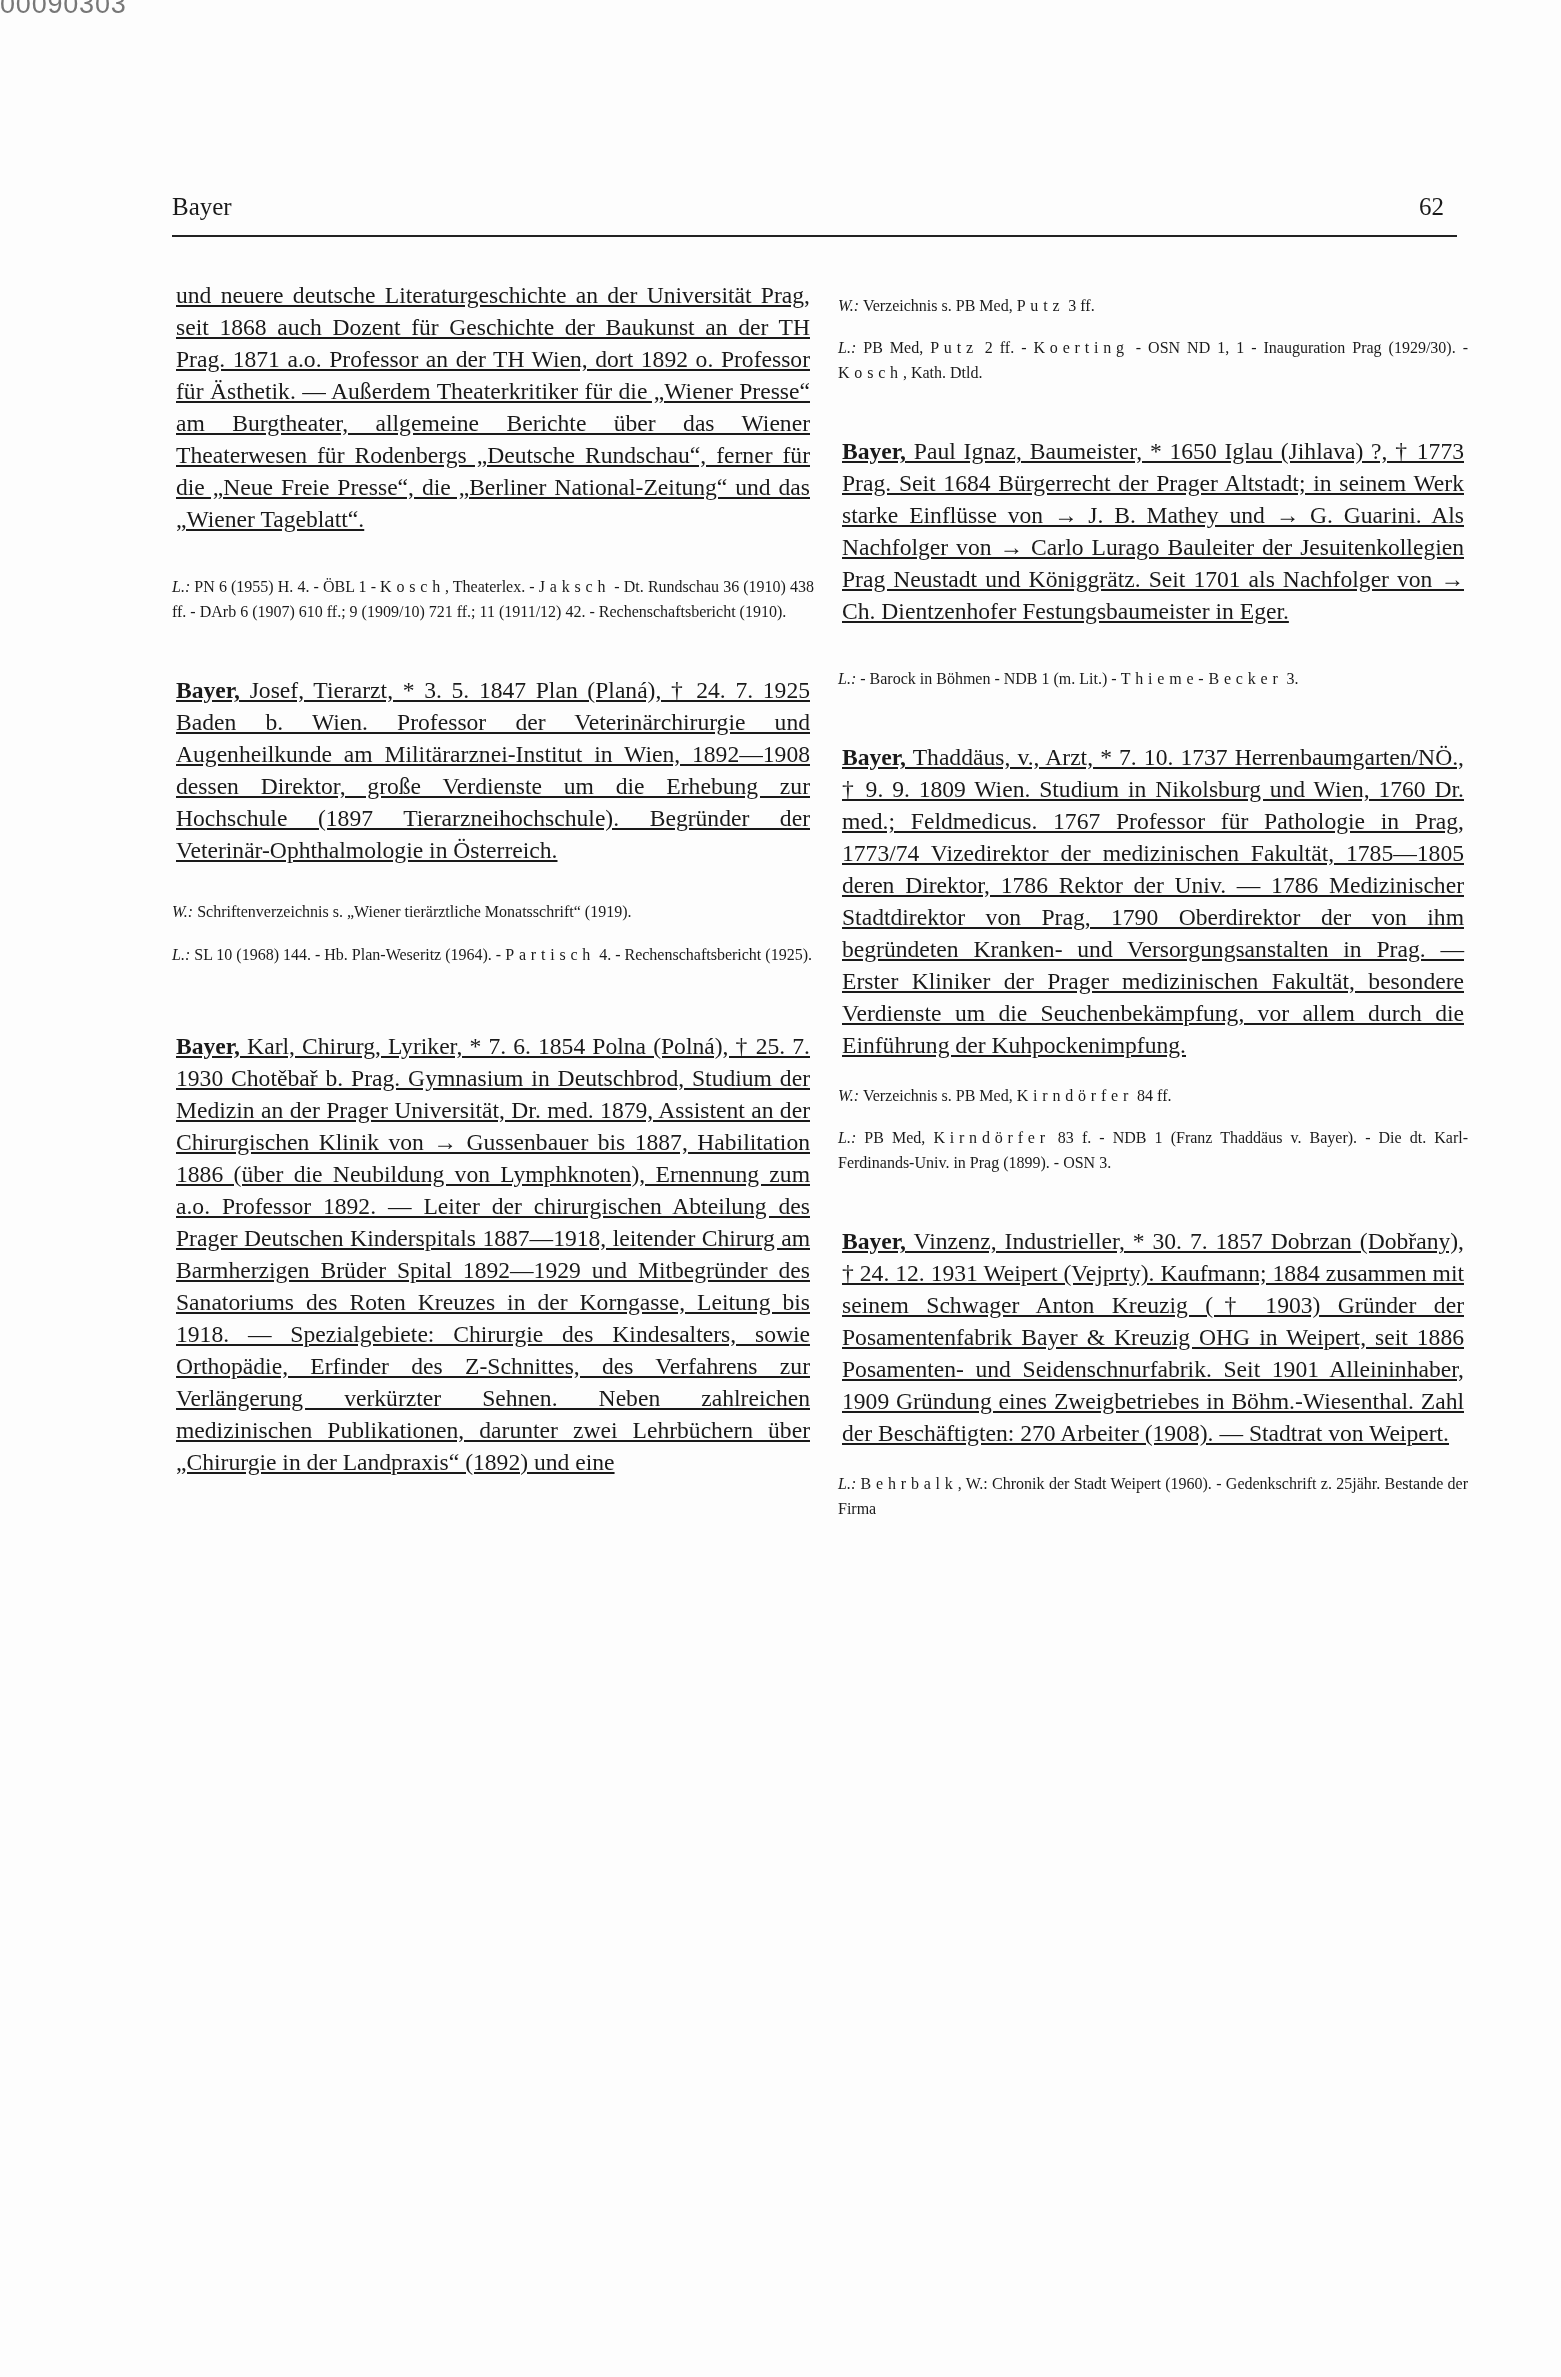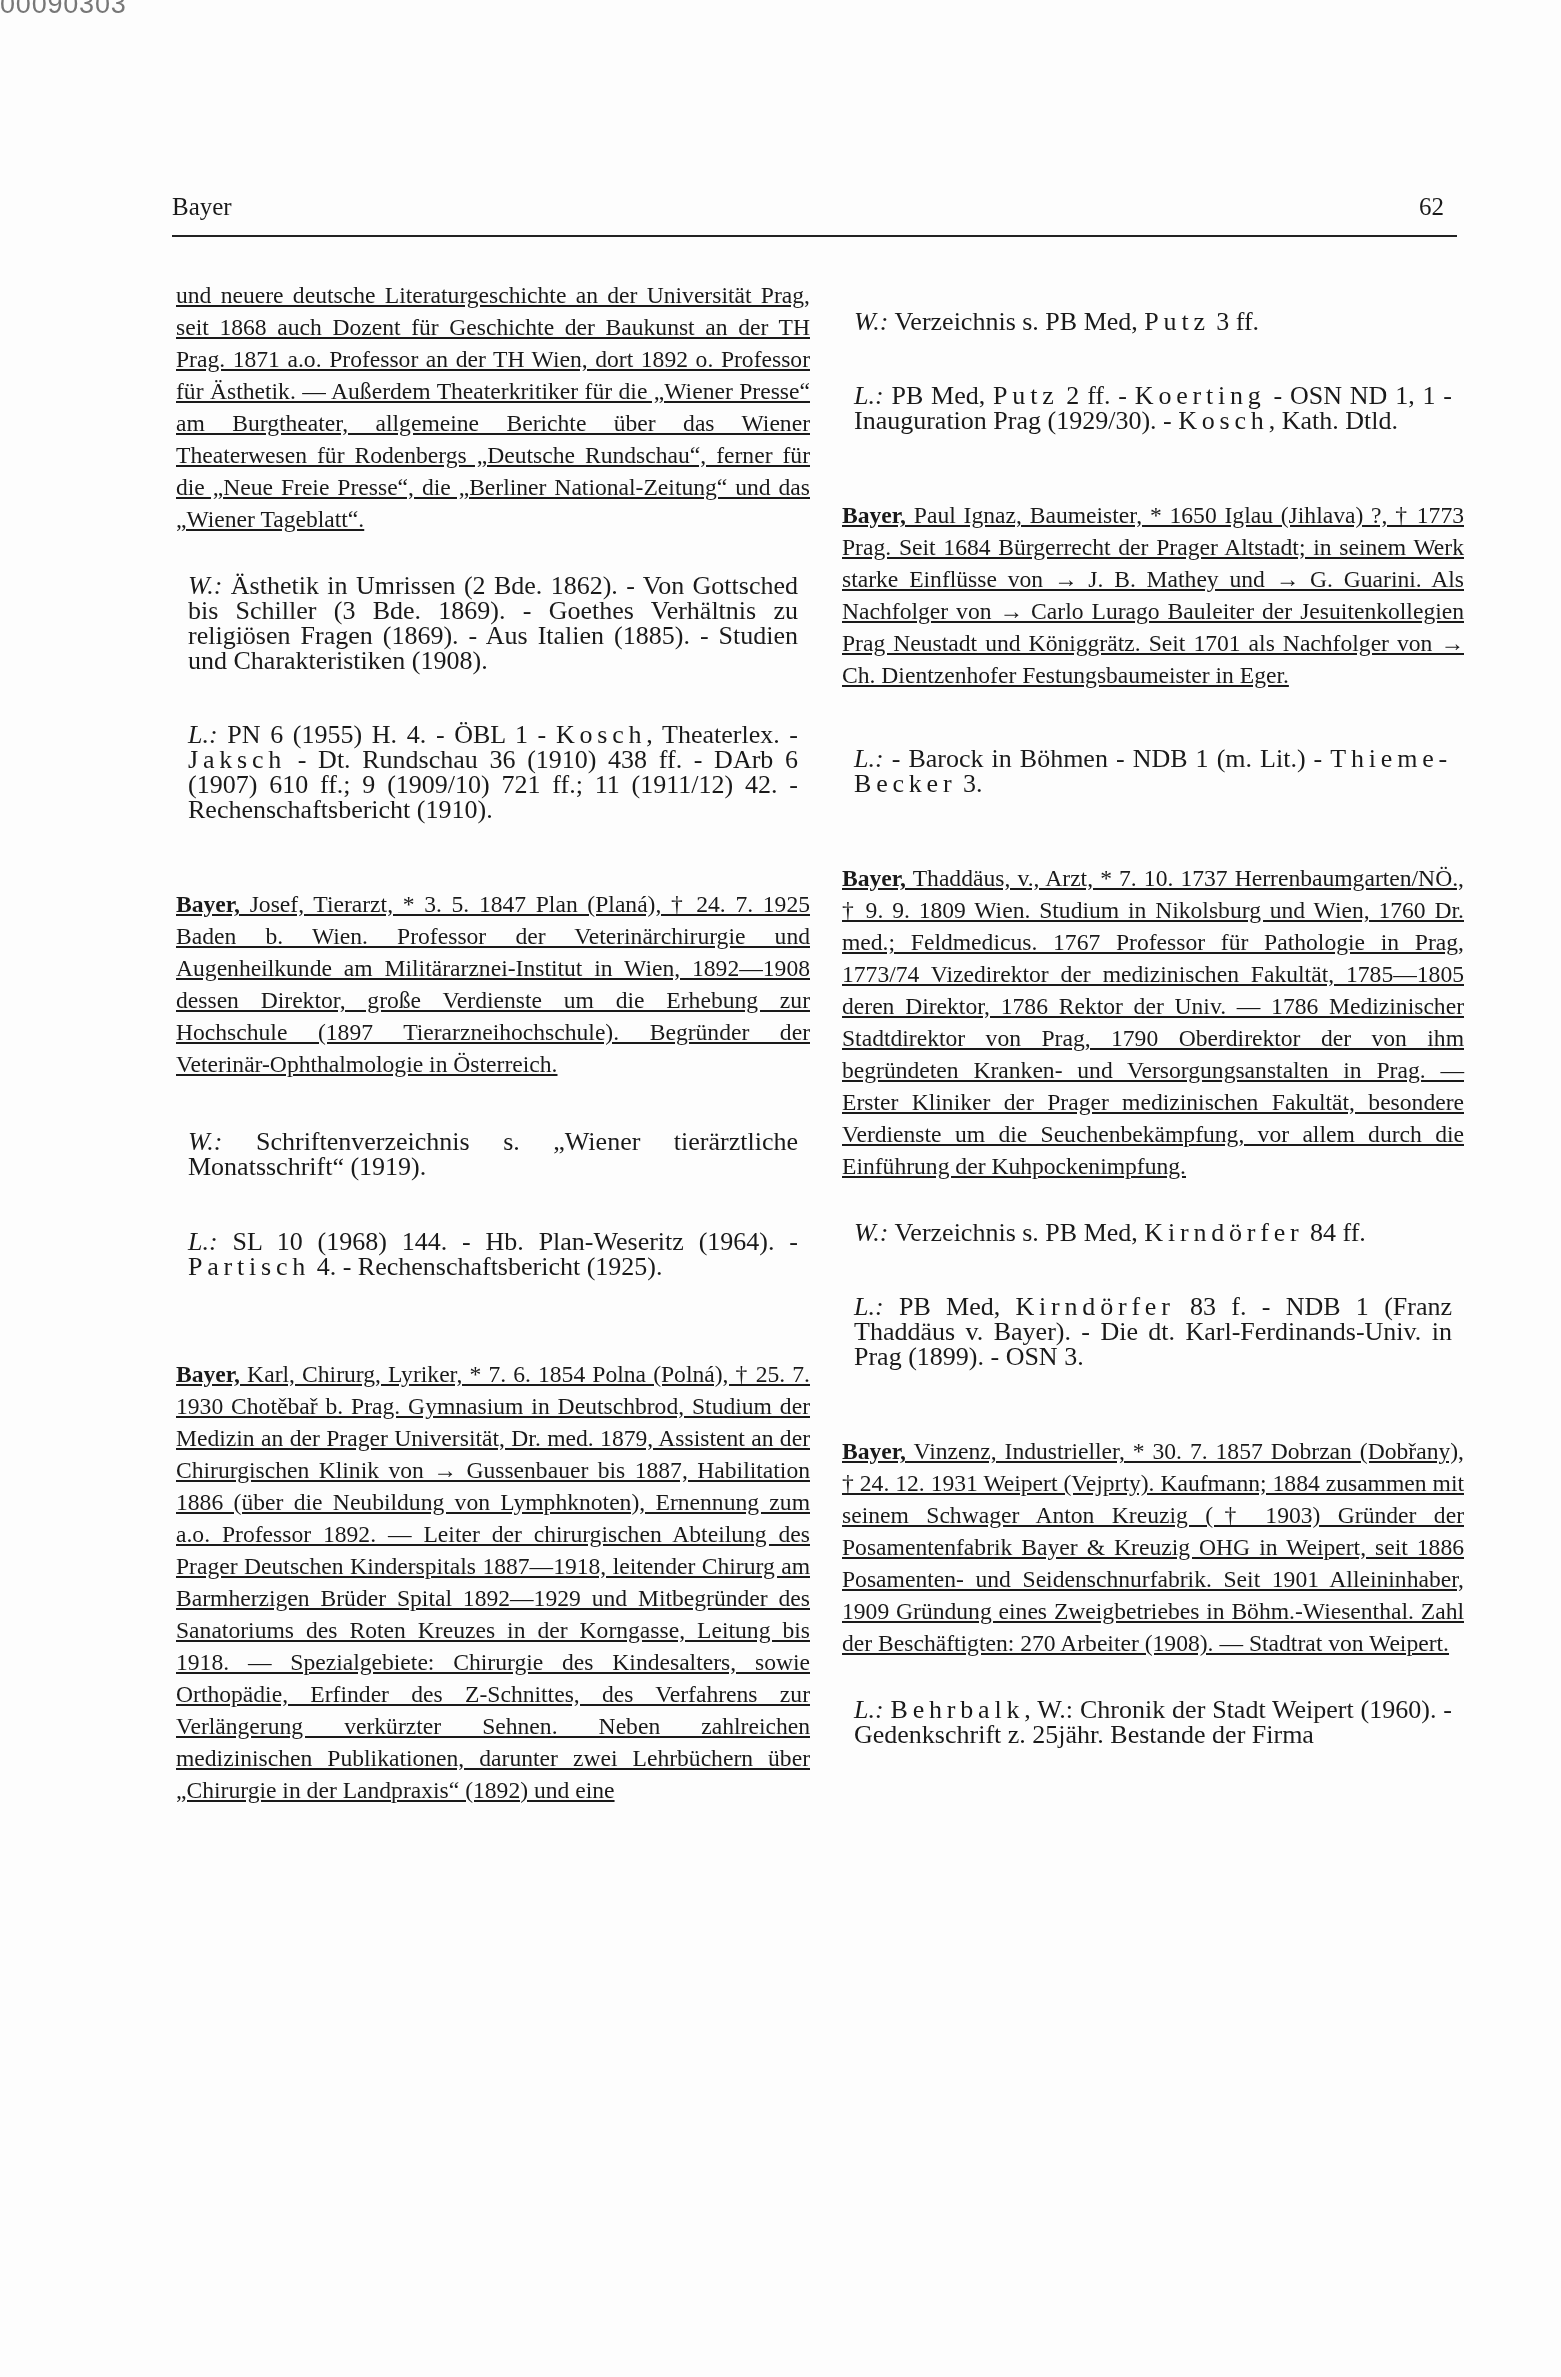--- a/index.html
+++ b/index.html
@@ -50,23 +50,23 @@
       width: 642px;
       font-size: 23.6px;
       line-height: 32px;
       text-align: justify;
       hyphens: manual;
     }
     .col-left { left: 172px; }
     .col-right { left: 838px; width: 630px; }
     .para { margin: 4px; text-decoration: underline; }
     .refs {
-      font-size: 26px;
+      font-size: 16px;
       line-height: 25px;
-      margin: 16px;
+      margin: 0;
     }
     .label-it { font-style: italic; }
     .spaced { letter-spacing: 4.8px; }
     .headword { font-weight: bold; }
     .gap-s { height: 17.5px; }
     .gap-m { height: 29px; }
     .gap-l { height: 46px; }
     .gap-xl { height: 59px; }
   </style>
 </head>
@@ -75,24 +75,20 @@
 <div class="scan-id">00090303</div>
 
 <div class="running-head">
   <span class="name">Bayer</span>
   <span class="page-no">62</span>
 </div>
 
 <div class="column col-left">
   <p class="para">und neuere deutsche Literaturgeschichte an der Universität Prag, seit 1868 auch Dozent für Geschichte der Baukunst an der TH Prag. 1871 a.o. Professor an der TH Wien, dort 1892 o. Professor für Ästhetik. — Außerdem Theaterkritiker für die „Wiener Presse“ am Burgtheater, allgemeine Berichte über das Wiener Theaterwesen für Rodenbergs „Deutsche Rundschau“, ferner für die „Neue Freie Presse“, die „Berliner National-Zeitung“ und das „Wiener Tageblatt“.</p>
   <div class="gap-s"></div>
-  <p class="refs">
-    <span class="label-it">W.:</span>
-    <span>Ästhetik in Umrissen (2 Bde. 1862). - Von Gottsched bis Schiller (3 Bde. 1869). - Goethes Verhältnis zu religiösen Fragen (1869). - Aus Italien (1885). - Studien und Charakteristiken (1908).</span>
-  </p>
   <div class="gap-s"></div>
   <p class="refs">
     <span class="label-it">L.:</span>
     <span>PN 6 (1955) H. 4. - ÖBL 1 - </span><span class="spaced">Kosch</span><span>, Theaterlex. - </span><span class="spaced">Jaksch</span><span> - Dt. Rundschau 36 (1910) 438 ff. - DArb 6 (1907) 610 ff.; 9 (1909/10) 721 ff.; 11 (1911/12) 42. - Rechenschaftsbericht (1910).</span>
   </p>
 
   <div class="gap-l"></div>
   <div>
     <p class="para">
       <span class="headword">Bayer,</span><span> Josef, Tierarzt, * 3. 5. 1847 Plan (Planá), † 24. 7. 1925 Baden b. Wien. Professor der Veterinärchirurgie und Augenheilkunde am Militärarznei-Institut in Wien, 1892—1908 dessen Direktor, große Verdienste um die Erhebung zur Hochschule (1897 Tierarzneihochschule). Begründer der Veterinär-Ophthalmologie in Österreich.</span>

